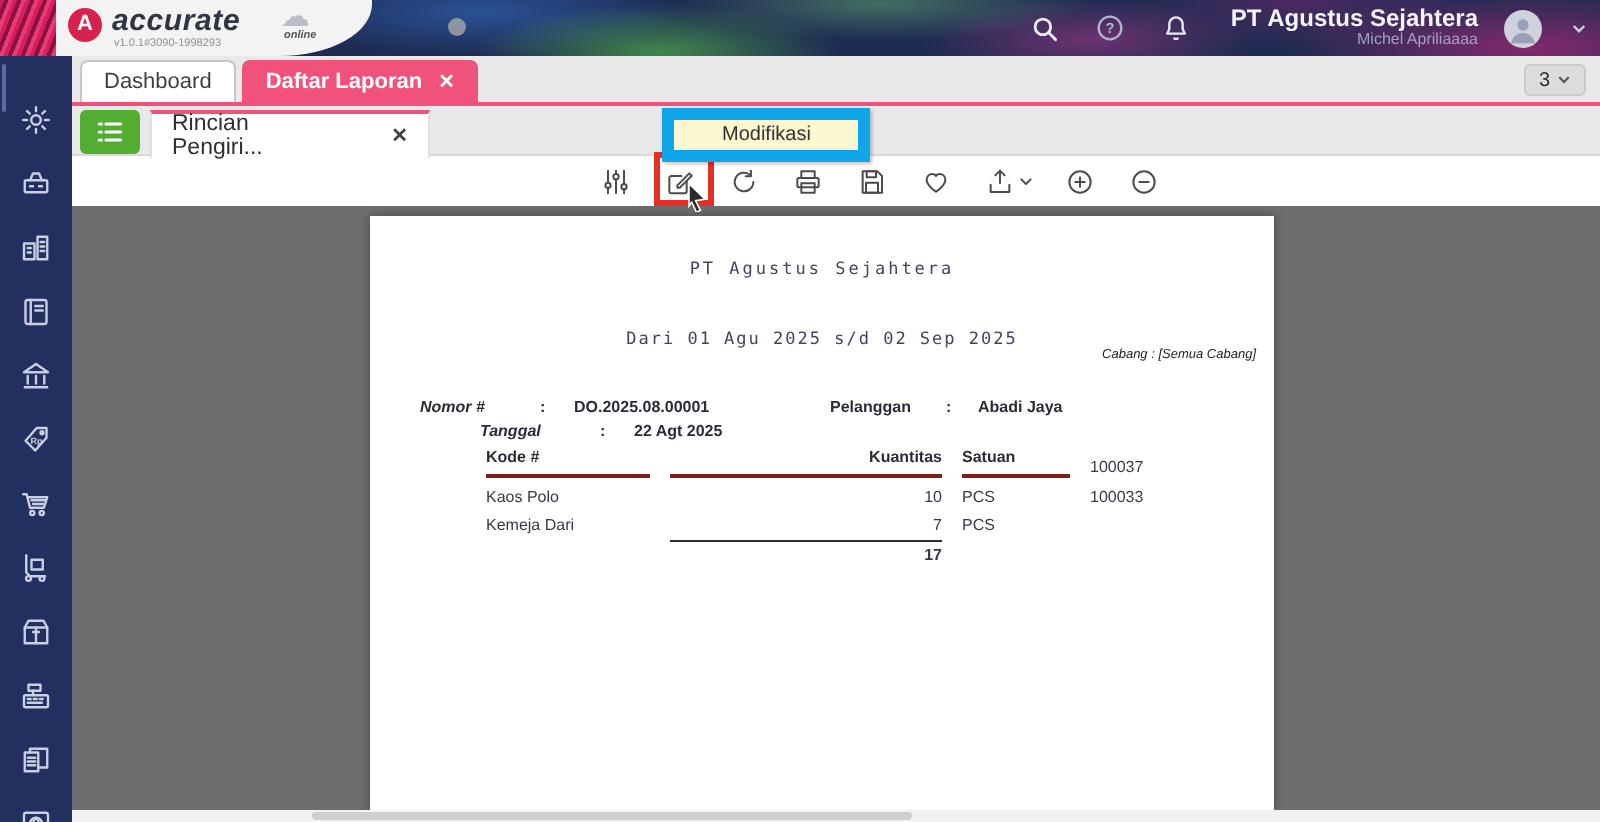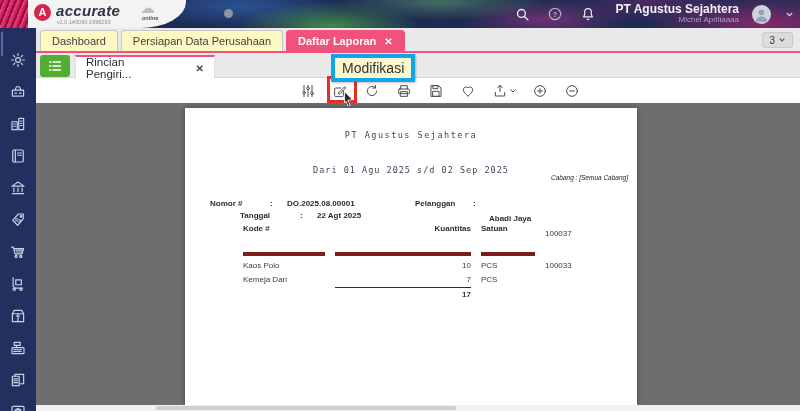--- a/index.html
+++ b/index.html
@@ -46,21 +46,21 @@
   .side-items { position:absolute; left:0; top:22px; width:36px; display:flex;
     flex-direction:column; align-items:center; gap:13px; }
   .sicon { width:19px; height:19px; display:flex; align-items:center; justify-content:center; }
   .sicon svg { stroke:#c9cfe4; fill:none; stroke-width:1.6; stroke-linecap:round; stroke-linejoin:round; }
 
   
   .tabrow1 { position:absolute; left:36px; top:28px; width:764px; height:25px;
     background:#e9e9e9; border-bottom:2px solid #f0527b; }
   .tabs { position:absolute; left:4px; bottom:0; display:flex; align-items:flex-end; gap:3px; }
   .tab { height:21px; display:flex; align-items:center; gap:8px; padding:0 11px;
-    background:#fef9c3; border:1px solid #c6c6c6; border-bottom:none;
+    background:#ffffff; border:1px solid #c6c6c6; border-bottom:none;
     border-radius:4px 4px 0 0; font-size:11px; color:#3f3f3f; white-space:nowrap; }
   .tab.active { background:#f0527b; border-color:#f0527b; color:#fff; font-weight:bold; }
   .tab .x { font-size:10px; font-weight:bold; }
   .tab-counter { position:absolute; right:7px; top:4px; height:16px; padding:0 6px;
     background:#dcdcdc; border:1px solid #c9c9c9; border-radius:3px; display:flex;
     align-items:center; gap:3px; font-size:10px; color:#333; }
 
   
   .tabrow2 { position:absolute; left:36px; top:53px; width:764px; height:25px;
     background:#e9e9e9; border-bottom:1px solid #dadada; }
@@ -78,21 +78,21 @@
     align-items:center; gap:8px; }
   .ticon { width:24px; height:21px; display:flex; align-items:center; justify-content:center; }
   .ticon svg { stroke:#4c4c4c; fill:none; stroke-width:1.5; stroke-linecap:round; stroke-linejoin:round; }
   .export-group { display:flex; align-items:center; gap:1px; }
 
   
   .hl-box { position:absolute; left:327px; top:76px; width:30px; height:27px;
     border:3px solid #e62e24; z-index:20; pointer-events:none; }
   .cursor-arrow { position:absolute; left:343px; top:91px; z-index:21; }
   .tooltip { position:absolute; left:331px; top:54px; z-index:22; background:#fcf7cf;
-    border:4px solid #0ea5e9; padding:2px 7px; font-size:14px; color:#333;
+    border:6px solid #0ea5e9; padding:2px 24px; font-size:10px; color:#333;
     box-shadow:1px 1px 2px rgba(0,0,0,.25); }
 
   
   .viewer { position:absolute; left:36px; top:103px; width:764px; height:308px; background:#6e6e6e; }
   .hscroll { position:absolute; left:0; bottom:0; width:764px; height:6px; background:#f1f1f1; }
   .hthumb { position:absolute; left:120px; top:1px; width:300px; height:4px;
     background:#cfcfcf; border-radius:2px; }
   .page { position:absolute; left:149px; top:5px; width:452px; height:297px; background:#fff;
     box-shadow:0 0 5px rgba(0,0,0,.35); }
 
@@ -101,27 +101,27 @@
   .rpt-title { position:absolute; left:0; top:36px; width:100%; text-align:center;
     font-size:15px; font-weight:bold; color:#a31c4f; }
   .rpt-period { position:absolute; left:0; top:57px; width:100%; text-align:center;
     font-family:"DejaVu Sans Mono", monospace; font-size:8.5px; letter-spacing:1px; color:#44445a; }
   .rpt-branch { position:absolute; right:9px; top:66px; font-size:6.5px; font-style:italic; color:#222; }
 
   .rpt-fields { position:absolute; left:25px; top:91px; right:25px; height:26px; font-size:8px;
     font-weight:bold; color:#2c2c38; }
   .rpt-fields span { position:absolute; white-space:nowrap; }
   .f-r1 { top:0; } .f-r2 { top:12px;margin-left:30px; }
-  .f-l0 { left:0; } .f-c0 { left:60px; } .f-v0 { left:77px; }
-  .f-l1 { left:205px; } .f-c1 { left:263px; } .f-v1 { left:279px;margin-top:15px; }
+  .f-l0 { left:0;font-style:italic; } .f-c0 { left:60px; } .f-v0 { left:77px; }
+  .f-l1 { left:205px; } .f-c1 { left:263px; } .f-v1 { left:279px; }
 
   .rpt-table { position:absolute; left:58px; top:116px; display:grid;
     grid-template-columns:82px 136px 54px 38px; column-gap:10px;
     font-size:8px; color:#3a3a44; }
-  .th { font-weight:bold; color:#2c2c38; border-bottom:4px solid #7f1d1d; padding-bottom:19px; }
+  .th { font-weight:bold; color:#2c2c38; border-bottom:2px solid #7f1d1d; padding-bottom:4px; }
   .td { padding-top:5px; }
   .num { text-align:right; }
   .tot { border-top:1px solid #2c2c38; margin-top:3px; padding-top:2px; font-weight:bold; }
 </style>
 </head>
 <body>
 
 <div class="header">
   <div class="header-stripes"></div>
   <div class="logo-plate">
@@ -256,23 +256,20 @@
           <path d="M7.8 12h8.4M12 7.8c2.6 2.4 2.6 6 0 8.4M12 7.8c-2.6 2.4-2.6 6 0 8.4"></path>
         </svg>
     </div>
   </div>
 </div>
 
 <div class="tabrow1">
   <div class="tabs">
     <div class="tab">
       <span>Dashboard</span>
-    </div>
-    <div class="tab">
-      <span>Persiapan Data Perusahaan</span>
     </div>
     <div class="tab active">
       <span>Daftar Laporan</span>
       <span class="x">✕</span>
     </div>
   </div>
   <div class="tab-counter">
     <span>3</span>
     <svg width="8" height="8" viewBox="0 0 12 12" fill="none" stroke="#555" stroke-width="1.6">
         <path d="M2.5 4l3.5 3.5L9.5 4"></path>

